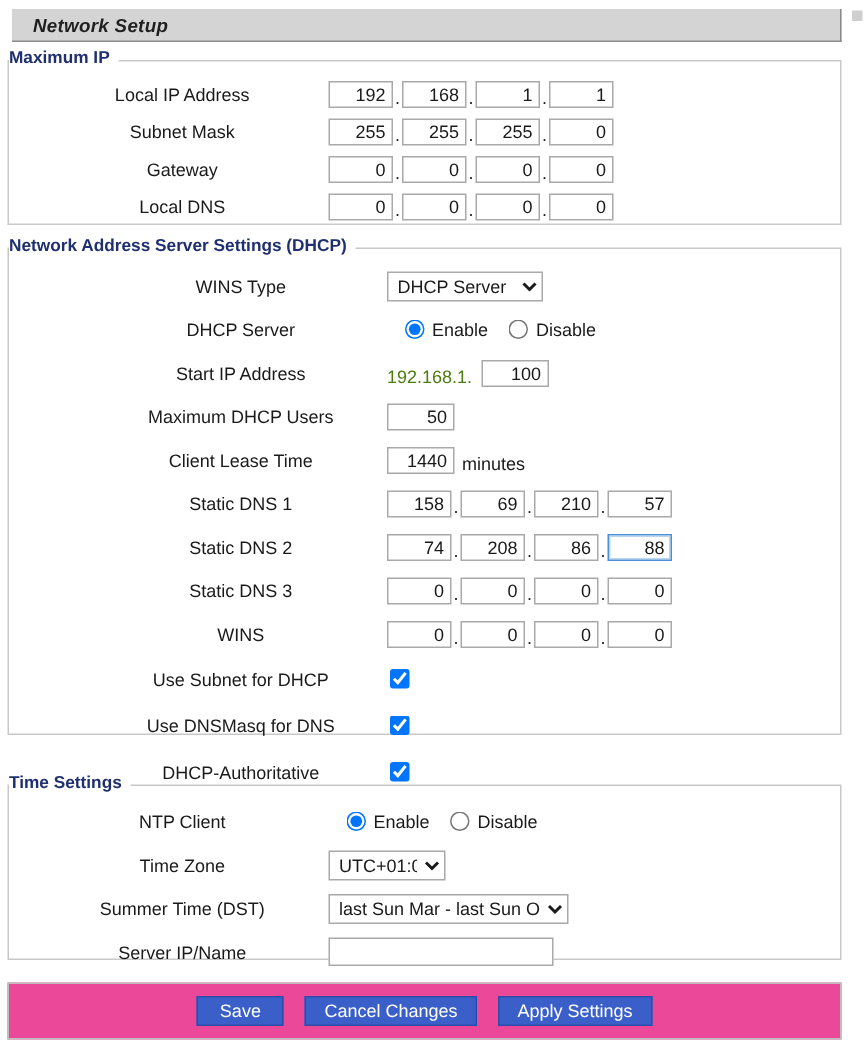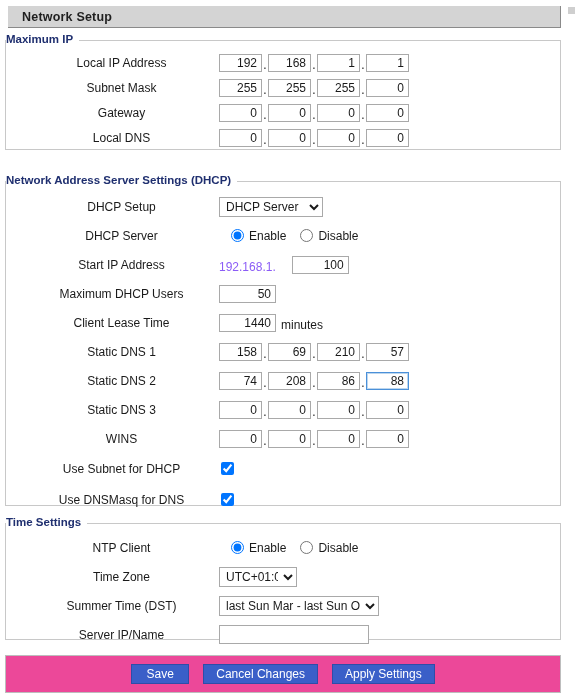--- a/index.html
+++ b/index.html
@@ -23,20 +23,21 @@
     border-right: 1px solid #8a8a8a;
     border-bottom: 1px solid #8a8a8a;
     display: flex; align-items: center;
   }
   .titlebar-text {
     padding-left: 14px;
     font-size: 12.5px;
     font-weight: bold;
     color: #1f1f1f;
     letter-spacing: .2px;
+    font-style: italic;
   }
   
   .sb-stub {
     position: absolute; right: 1px; top: 7px;
     width: 7px; height: 7px;
     background: #cfcfcf;
   }
 
   
   .fs {
@@ -81,34 +82,34 @@
     font-size: 12px;
     color: #1a1a1a;
     border: 1px solid #a9a9a9;
     background: #fff;
     text-align: right;
     padding: 0 4px 0 2px;
     height: 18px;
     outline: none;
   }
   input.oct { width: 43px; }
-  input.num { width: 57px; }
+  input.num { width: 45px; }
   input.wide { width: 150px; height: 19px; text-align: left; }
   input.focused {
     border: 1px solid #4a90d9;
     box-shadow: 0 0 0 1px #bcd6ee inset;
   }
   .dot {
     display: inline-block;
     width: 6px;
     text-align: center;
     font-size: 12px;
     color: #1a1a1a;
   }
-  .prefix { font-size: 12px; color: #8b5cf6; margin-right: 16px; }
+  .prefix { font-size: 12px; color: #4d7c0f; margin-right: 6px; }
   .suffix { font-size: 12px; color: #1a1a1a; margin-left: 5px; }
 
   
   select {
     font-family: "Liberation Sans", sans-serif;
     font-size: 12px;
     color: #1a1a1a;
     border: 1px solid #a9a9a9;
     background: #fff;
     height: 20px;
@@ -217,26 +218,26 @@
           <input class="oct" value="0" style="">
           <span class="dot">.</span>
           <input class="oct" value="0" style="">
           <span class="dot">.</span>
           <input class="oct" value="0" style="">
         </span>
       </div>
     </div>
   </div>
 
-  <div class="fs" style="top:181px; height:325px;">
+  <div class="fs" style="top:165px; height:325px;padding-left:39px;">
     <span class="fs-legend">Network Address Server Settings (DHCP)</span>
 
     <div style="padding-top:10px;">
       <div class="row row-tall">
-        <span class="lbl">DHCP Setup</span>
+        <span class="lbl">WINS Type</span>
         <span class="ctl">
           <select class="sel-dhcp"><option value="DHCP Server">DHCP Server</option><option value="DHCP Forwarder">DHCP Forwarder</option><option value="Disable">Disable</option></select>
         </span>
       </div>
 
       <div class="row row-tall">
         <span class="lbl">DHCP Server</span>
         <span class="radio-grp">
           <label>
             <input type="radio" name="dhcpsrv" checked="" style="">

